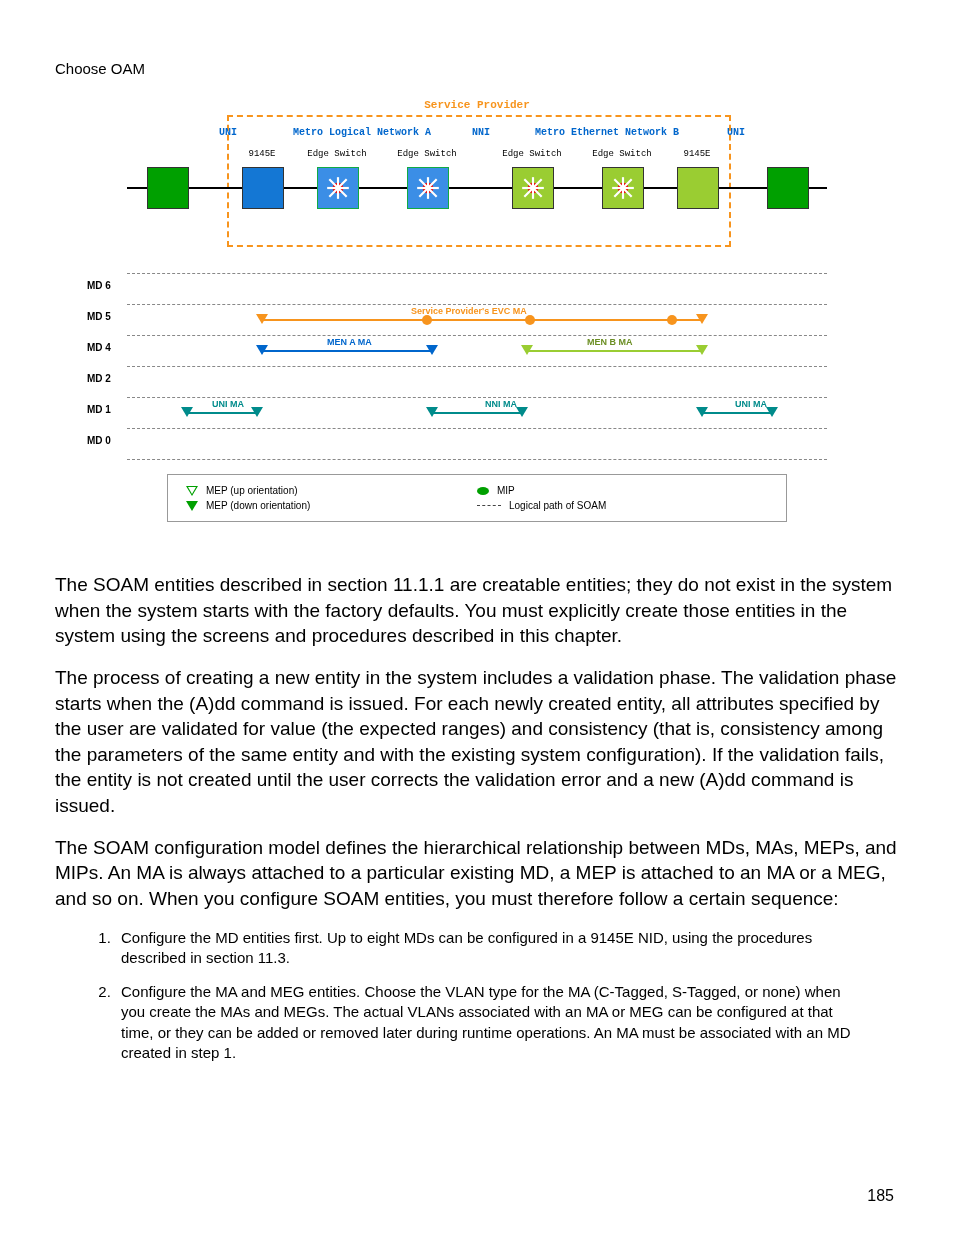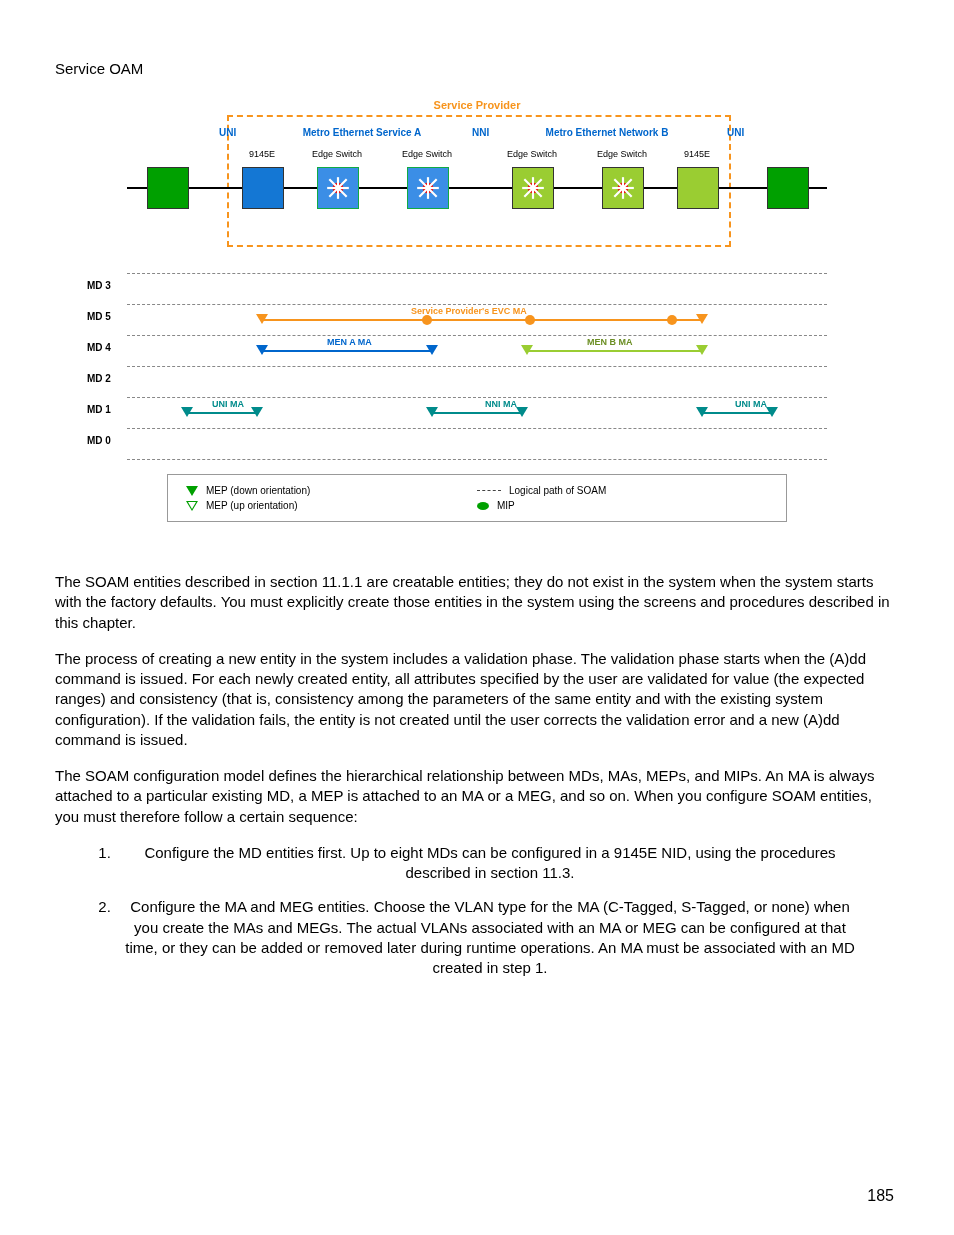--- a/index.html
+++ b/index.html
@@ -21,20 +21,21 @@
     margin-bottom: 20px;
   }
   .diagram {
     width: 700px;
     margin: 30px auto 50px auto;
   }
   
   .toprow {
     position: relative;
     height: 160px;
+    font-family: Liberation Mono, monospace;
   }
   .sp-label {
     position: absolute;
     top: -8px; left: 0; right: 0;
     text-align: center;
     color: #f7941d;
     font-weight: bold;
     font-size: 11px;
   }
   .uni-label, .nni-label, .ce-label {
@@ -158,62 +159,61 @@
   }
   .legend-dot {
     width:12px;height:8px;border-radius:50%;
     background:#00a000;
   }
   .legend-dash {
     width:24px; height:0; border-top:1px dashed #444;
   }
   
   .body-text p {
-    font-size: 15px;
+    font-size: 19px;
     line-height: 1.35;
     margin: 0 0 16px 0;
   }
   .body-text ol {
     font-size: 15px;
     line-height: 1.35;
     padding-left: 60px;
     margin: 0 40px 0 0;
-    text-align: center;
   }
   .body-text ol li {
     margin-bottom: 14px;
     padding-left: 6px;
   }
   .pagenum {
     position:absolute;
     bottom: 30px;
     right: 60px;
     font-size: 16px;
   }
 </style>
 </head>
 <body>
 
 <div class="page">
-  <div class="header">Service OAM</div>
+  <div class="header">Choose OAM</div>
 
   <div class="diagram">
 
     <div class="toprow">
       <div class="sp-label">Service Provider</div>
 
       <div class="big-dash-box" style="left:100px; width:500px; height:128px;"></div>
 
       <div class="uni-label" style="top:20px; left:92px;">UNI</div>
       <div class="nni-label" style="top:20px; left:345px;">NNI</div>
       <div class="uni-label" style="top:20px; left:600px;">UNI</div>
       <div class="ce-label" style="top:62px; left:36px;">CE</div>
       <div class="ce-label" style="top:62px; left:650px;">CE</div>
 
-      <div class="men-label" style="left:135px; width:200px;">Metro Ethernet Service A</div>
+      <div class="men-label" style="left:135px; width:200px;">Metro Logical Network A</div>
       <div class="men-label" style="left:380px; width:200px;">Metro Ethernet Network B</div>
 
       <div class="dev-label" style="left:110px; width:50px;">9145E</div>
       <div class="dev-label" style="left:175px; width:70px;">Edge Switch</div>
       <div class="dev-label" style="left:265px; width:70px;">Edge Switch</div>
       <div class="dev-label" style="left:370px; width:70px;">Edge Switch</div>
       <div class="dev-label" style="left:460px; width:70px;">Edge Switch</div>
       <div class="dev-label" style="left:545px; width:50px;">9145E</div>
 
       <div class="hline" style="left:0px; width:700px;"></div>
@@ -264,21 +264,21 @@
             </g>
           </svg>
       </div>
       <div class="device dev-blue" style="left:550px; background:#9acd32;"></div>
       <div class="device dev-green" style="left:640px;"></div>
     </div>
 
     <div class="mdrows">
 
       <div class="mdrow">
-        <span class="md-lbl">MD 3</span>
+        <span class="md-lbl">MD 6</span>
       </div>
 
 
       <div class="mdrow">
         <span class="md-lbl">MD 5</span>
         <div class="ma-line" style="left:135px; width:440px; background:#f7941d;"></div>
         <span class="ma-label" style="left:284px; color:#f7941d;">Service Provider's EVC MA</span>
         <div class="tri tri-down-fill" style="left:129px; border-top-color:#f7941d;"></div>
         <div class="dot" style="left:295px; background:#f7941d;"></div>
         <div class="dot" style="left:398px; background:#f7941d;"></div>
@@ -322,36 +322,36 @@
       </div>
 
       <div class="mdrow">
         <span class="md-lbl">MD 0</span>
       </div>
     </div>
 
     <div class="legend">
       <div class="legend-row">
         <div class="legend-cell">
+          <span class="legend-tri-open"></span>
+          <span>MEP (up orientation)</span>
+        </div>
+        <div class="legend-cell">
+          <span class="legend-dot"></span>
+          <span>MIP</span>
+        </div>
+      </div>
+      <div class="legend-row">
+        <div class="legend-cell">
           <span class="legend-tri-fill"></span>
           <span>MEP (down orientation)</span>
         </div>
         <div class="legend-cell">
           <span class="legend-dash"></span>
           <span>Logical path of SOAM</span>
-        </div>
-      </div>
-      <div class="legend-row">
-        <div class="legend-cell">
-          <span class="legend-tri-open"></span>
-          <span>MEP (up orientation)</span>
-        </div>
-        <div class="legend-cell">
-          <span class="legend-dot"></span>
-          <span>MIP</span>
         </div>
       </div>
     </div>
   </div>
 
   <div class="body-text">
     <p>The SOAM entities described in section 11.1.1 are creatable entities; they do not exist in the system when the system starts with the factory defaults. You must explicitly create those entities in the system using the screens and procedures described in this chapter.</p>
     <p>The process of creating a new entity in the system includes a validation phase. The validation phase starts when the (A)dd command is issued. For each newly created entity, all attributes specified by the user are validated for value (the expected ranges) and consistency (that is, consistency among the parameters of the same entity and with the existing system configuration). If the validation fails, the entity is not created until the user corrects the validation error and a new (A)dd command is issued.</p>
     <p>The SOAM configuration model defines the hierarchical relationship between MDs, MAs, MEPs, and MIPs. An MA is always attached to a particular existing MD, a MEP is attached to an MA or a MEG, and so on. When you configure SOAM entities, you must therefore follow a certain sequence:</p>
     <ol>

